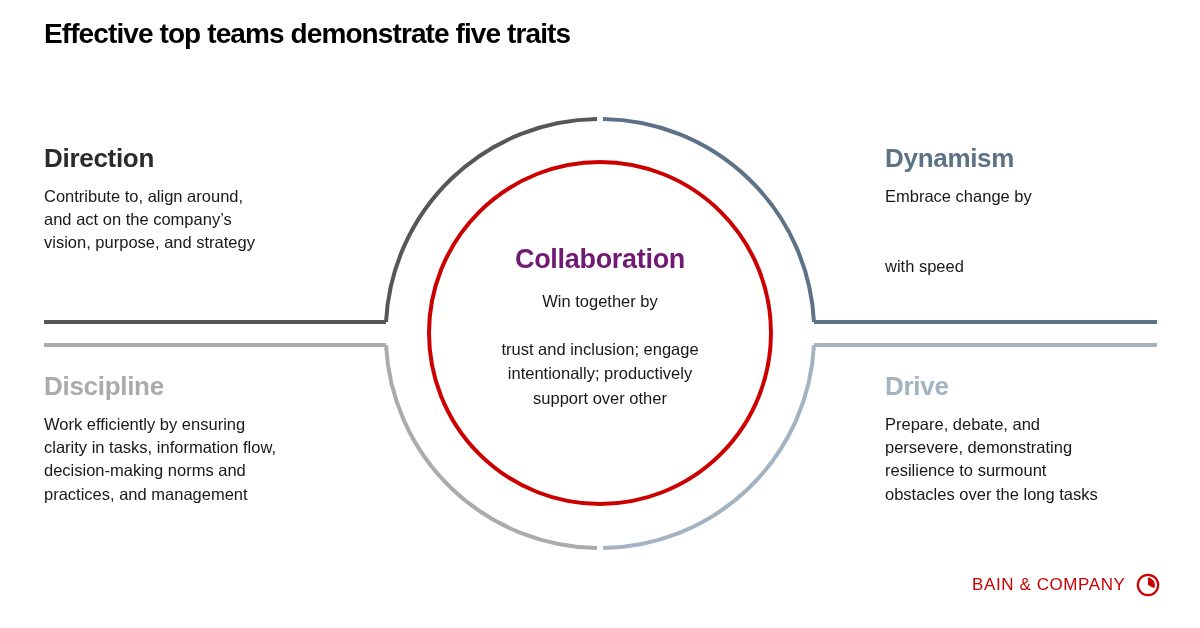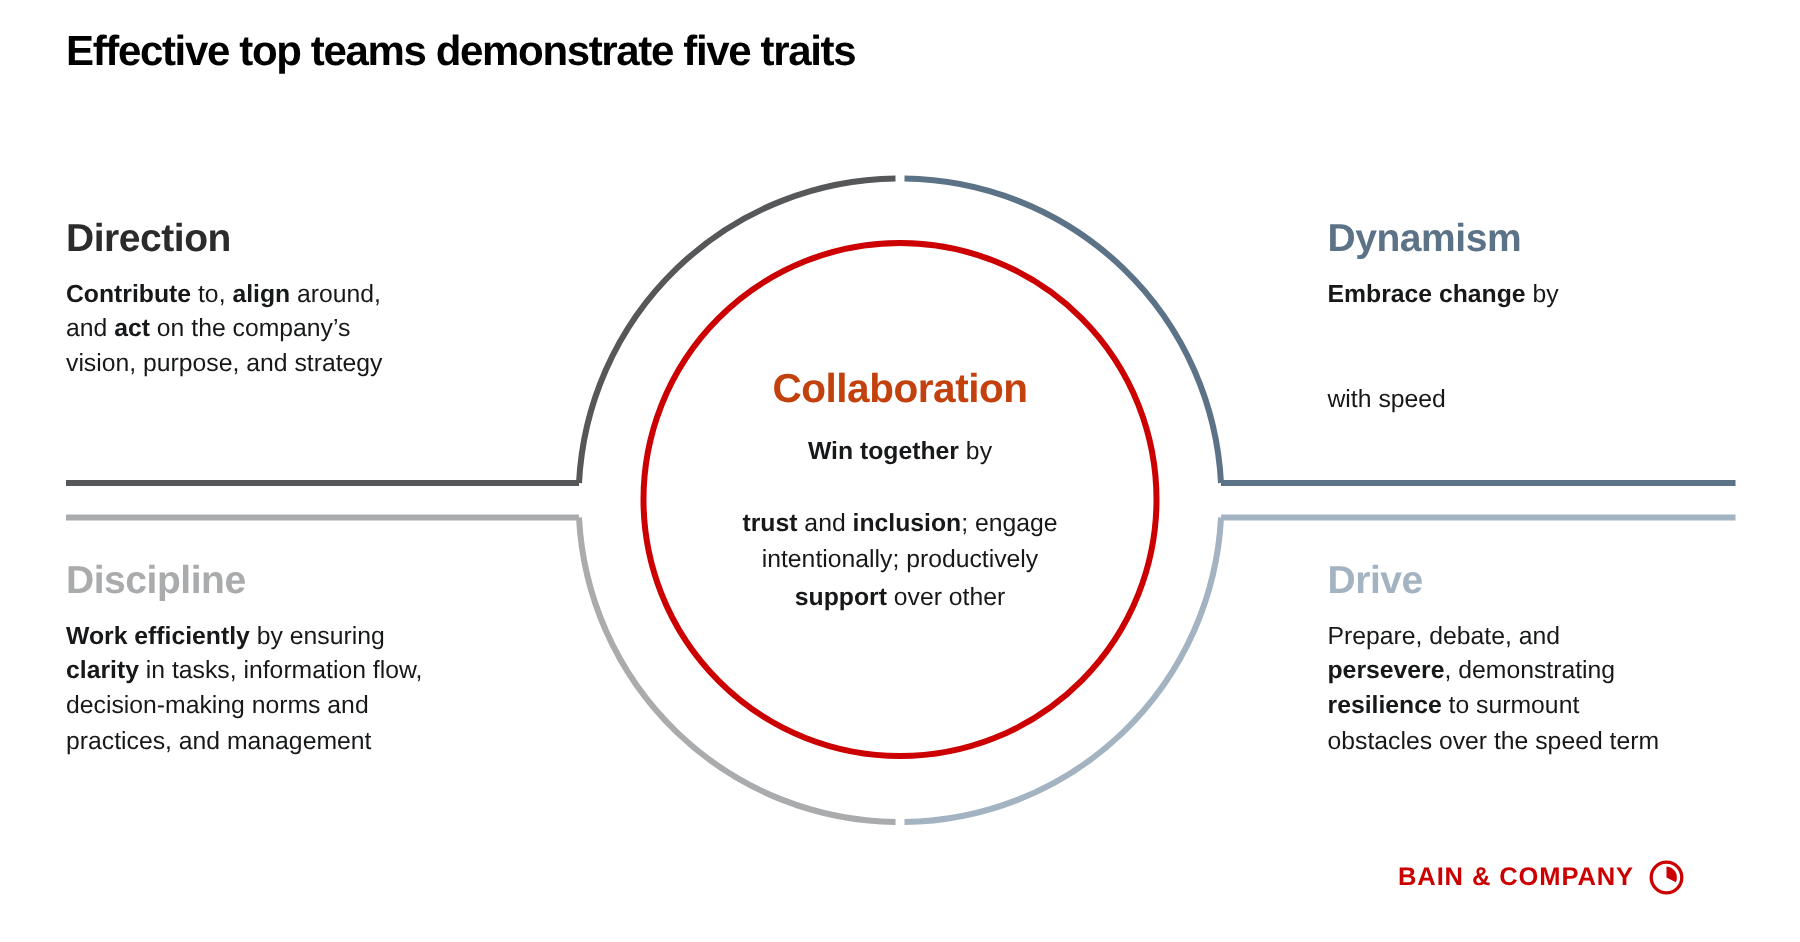--- a/index.html
+++ b/index.html
@@ -48,21 +48,21 @@
     letter-spacing: -0.3px;
     margin: 4px 0 12px 0;
     line-height: 1.1;
   }
   .quadrant-body {
     font-size: 16.5px;
     line-height: 1.42;
     color: #16181a;
     margin: 0;
   }
-  .quadrant-body b { font-weight: 700; }
+  .quadrant-body b { font-weight: 400; }
 
   #q-direction  { left: 44px;  top: 140px; }
   #q-discipline { left: 44px;  top: 368px; }
   #q-dynamism   { left: 885px; top: 140px; }
   #q-drive      { left: 885px; top: 368px; }
 
   #q-direction  .quadrant-heading { color: #2b2b2b; }
   #q-discipline .quadrant-heading { color: #a9abad; }
   #q-dynamism   .quadrant-heading { color: #5c7287; }
   #q-drive      .quadrant-heading { color: #a3b3c1; }
@@ -71,48 +71,49 @@
   .center-block {
     position: absolute;
     left: 430px;
     top: 245px;
     width: 340px;
     text-align: center;
   }
   .center-heading {
     font-size: 27px;
     font-weight: 700;
-    color: #c2410c;
+    color: #701a75;
     letter-spacing: -0.3px;
     margin: 0 0 14px 0;
     line-height: 1.1;
   }
   .center-body {
     font-size: 16.5px;
     line-height: 1.47;
     color: #16181a;
     margin: 0;
   }
-  .center-body b { font-weight: 700; }
+  .center-body b { font-weight: 400; }
 
   
   .brand-logo {
     position: absolute;
     left: 932px;
     top: 573px;
     display: flex;
     align-items: center;
     gap: 10px;
   }
   .brand-wordmark {
     font-size: 17px;
-    font-weight: 700;
+    font-weight: 400;
     letter-spacing: 0.6px;
     color: #cc0000;
     white-space: nowrap;
+    margin-left: 40px;
   }
   .brand-mark { display: block; }
 </style>
 </head>
 <body>
 
 <div class="page-title">Effective top teams demonstrate five traits</div>
 
 <svg class="diagram-svg" viewBox="0 0 1200 628">
 
@@ -145,21 +146,21 @@
   <div class="quadrant-body"><b>Work efficiently</b><span> by ensuring</span><br><b>clarity</b><span> in tasks, information flow,</span><br><span>decision-making norms and</span><br><span>practices, and management</span></div>
 </div>
 
 <div class="quadrant" id="q-dynamism">
   <div class="quadrant-heading">Dynamism</div>
   <div class="quadrant-body"><b>Embrace change</b><span> by</span><br><br><br><span>with speed</span></div>
 </div>
 
 <div class="quadrant" id="q-drive">
   <div class="quadrant-heading">Drive</div>
-  <div class="quadrant-body"><span>Prepare, debate, and</span><br><b>persevere</b><span>, demonstrating</span><br><b>resilience</b><span> to surmount</span><br><span>obstacles over the speed term</span></div>
+  <div class="quadrant-body"><span>Prepare, debate, and</span><br><b>persevere</b><span>, demonstrating</span><br><b>resilience</b><span> to surmount</span><br><span>obstacles over the long tasks</span></div>
 </div>
 
 <div class="center-block">
   <div class="center-heading">Collaboration</div>
   <div class="center-body"><b>Win together</b><span> by</span><br><br><b>trust</b><span> and </span><b>inclusion</b><span>; engage</span><br><span>intentionally; productively</span><br><b>support</b><span> over other</span></div>
 </div>
 
 <div class="brand-logo">
   <span class="brand-wordmark">BAIN &amp; COMPANY</span>
   <svg class="brand-mark" width="24" height="24" viewBox="0 0 24 24">

